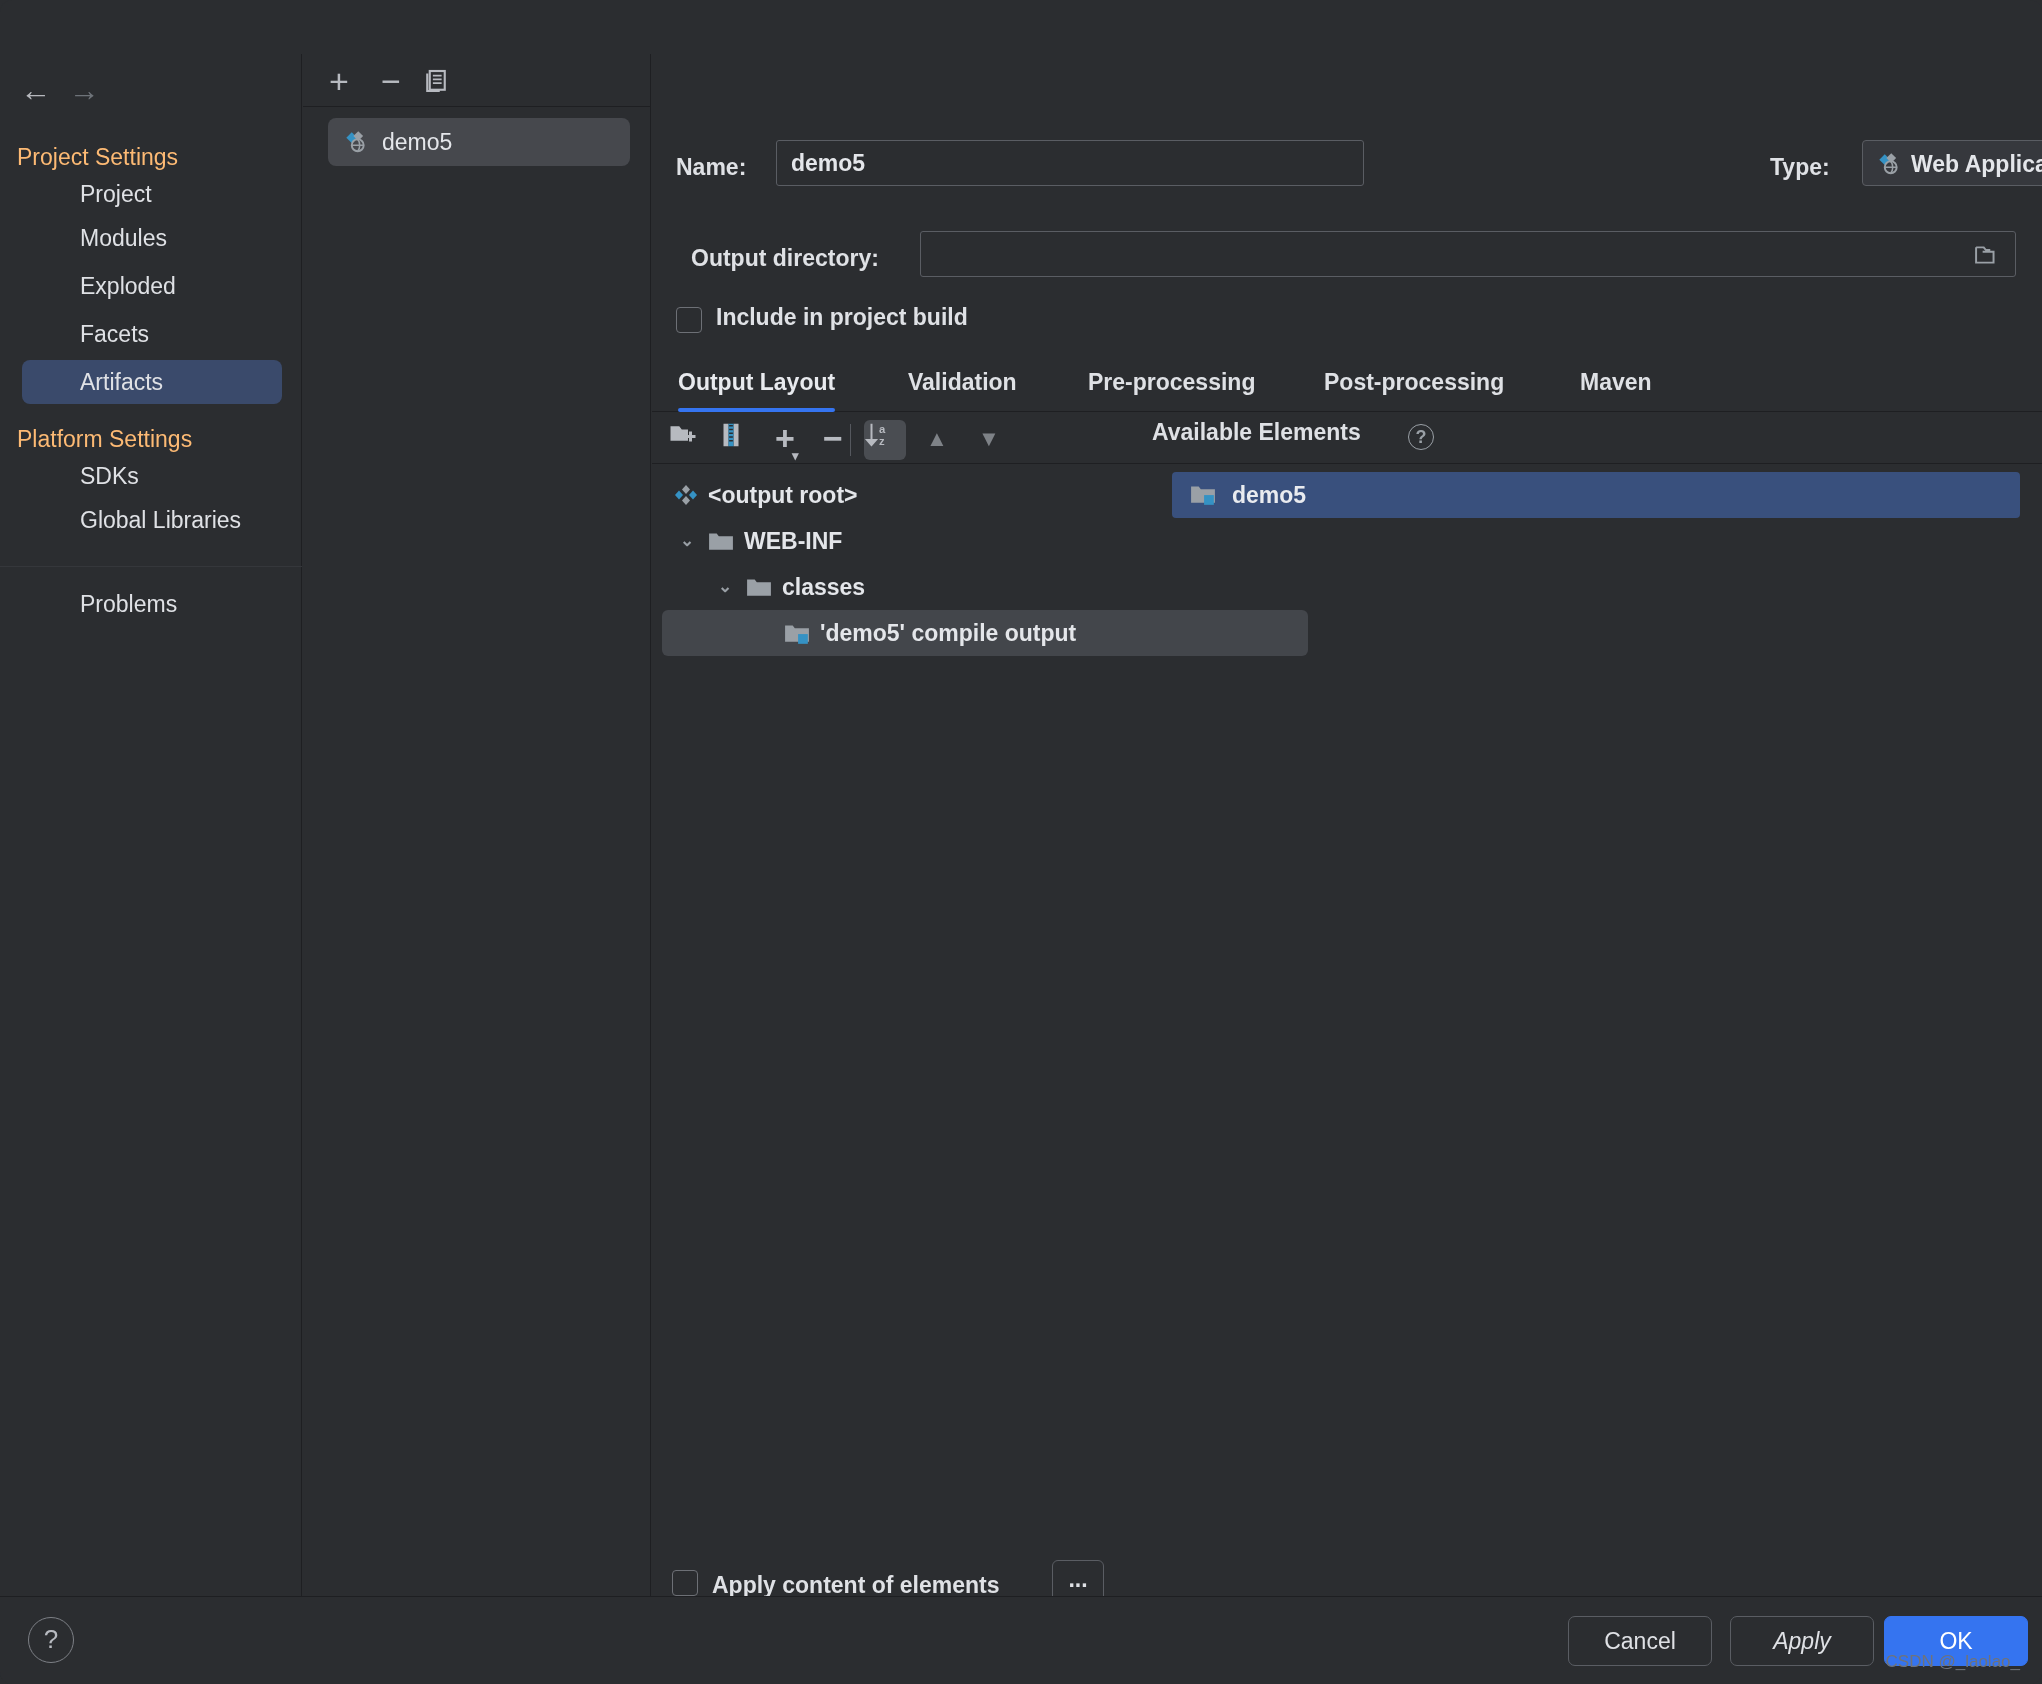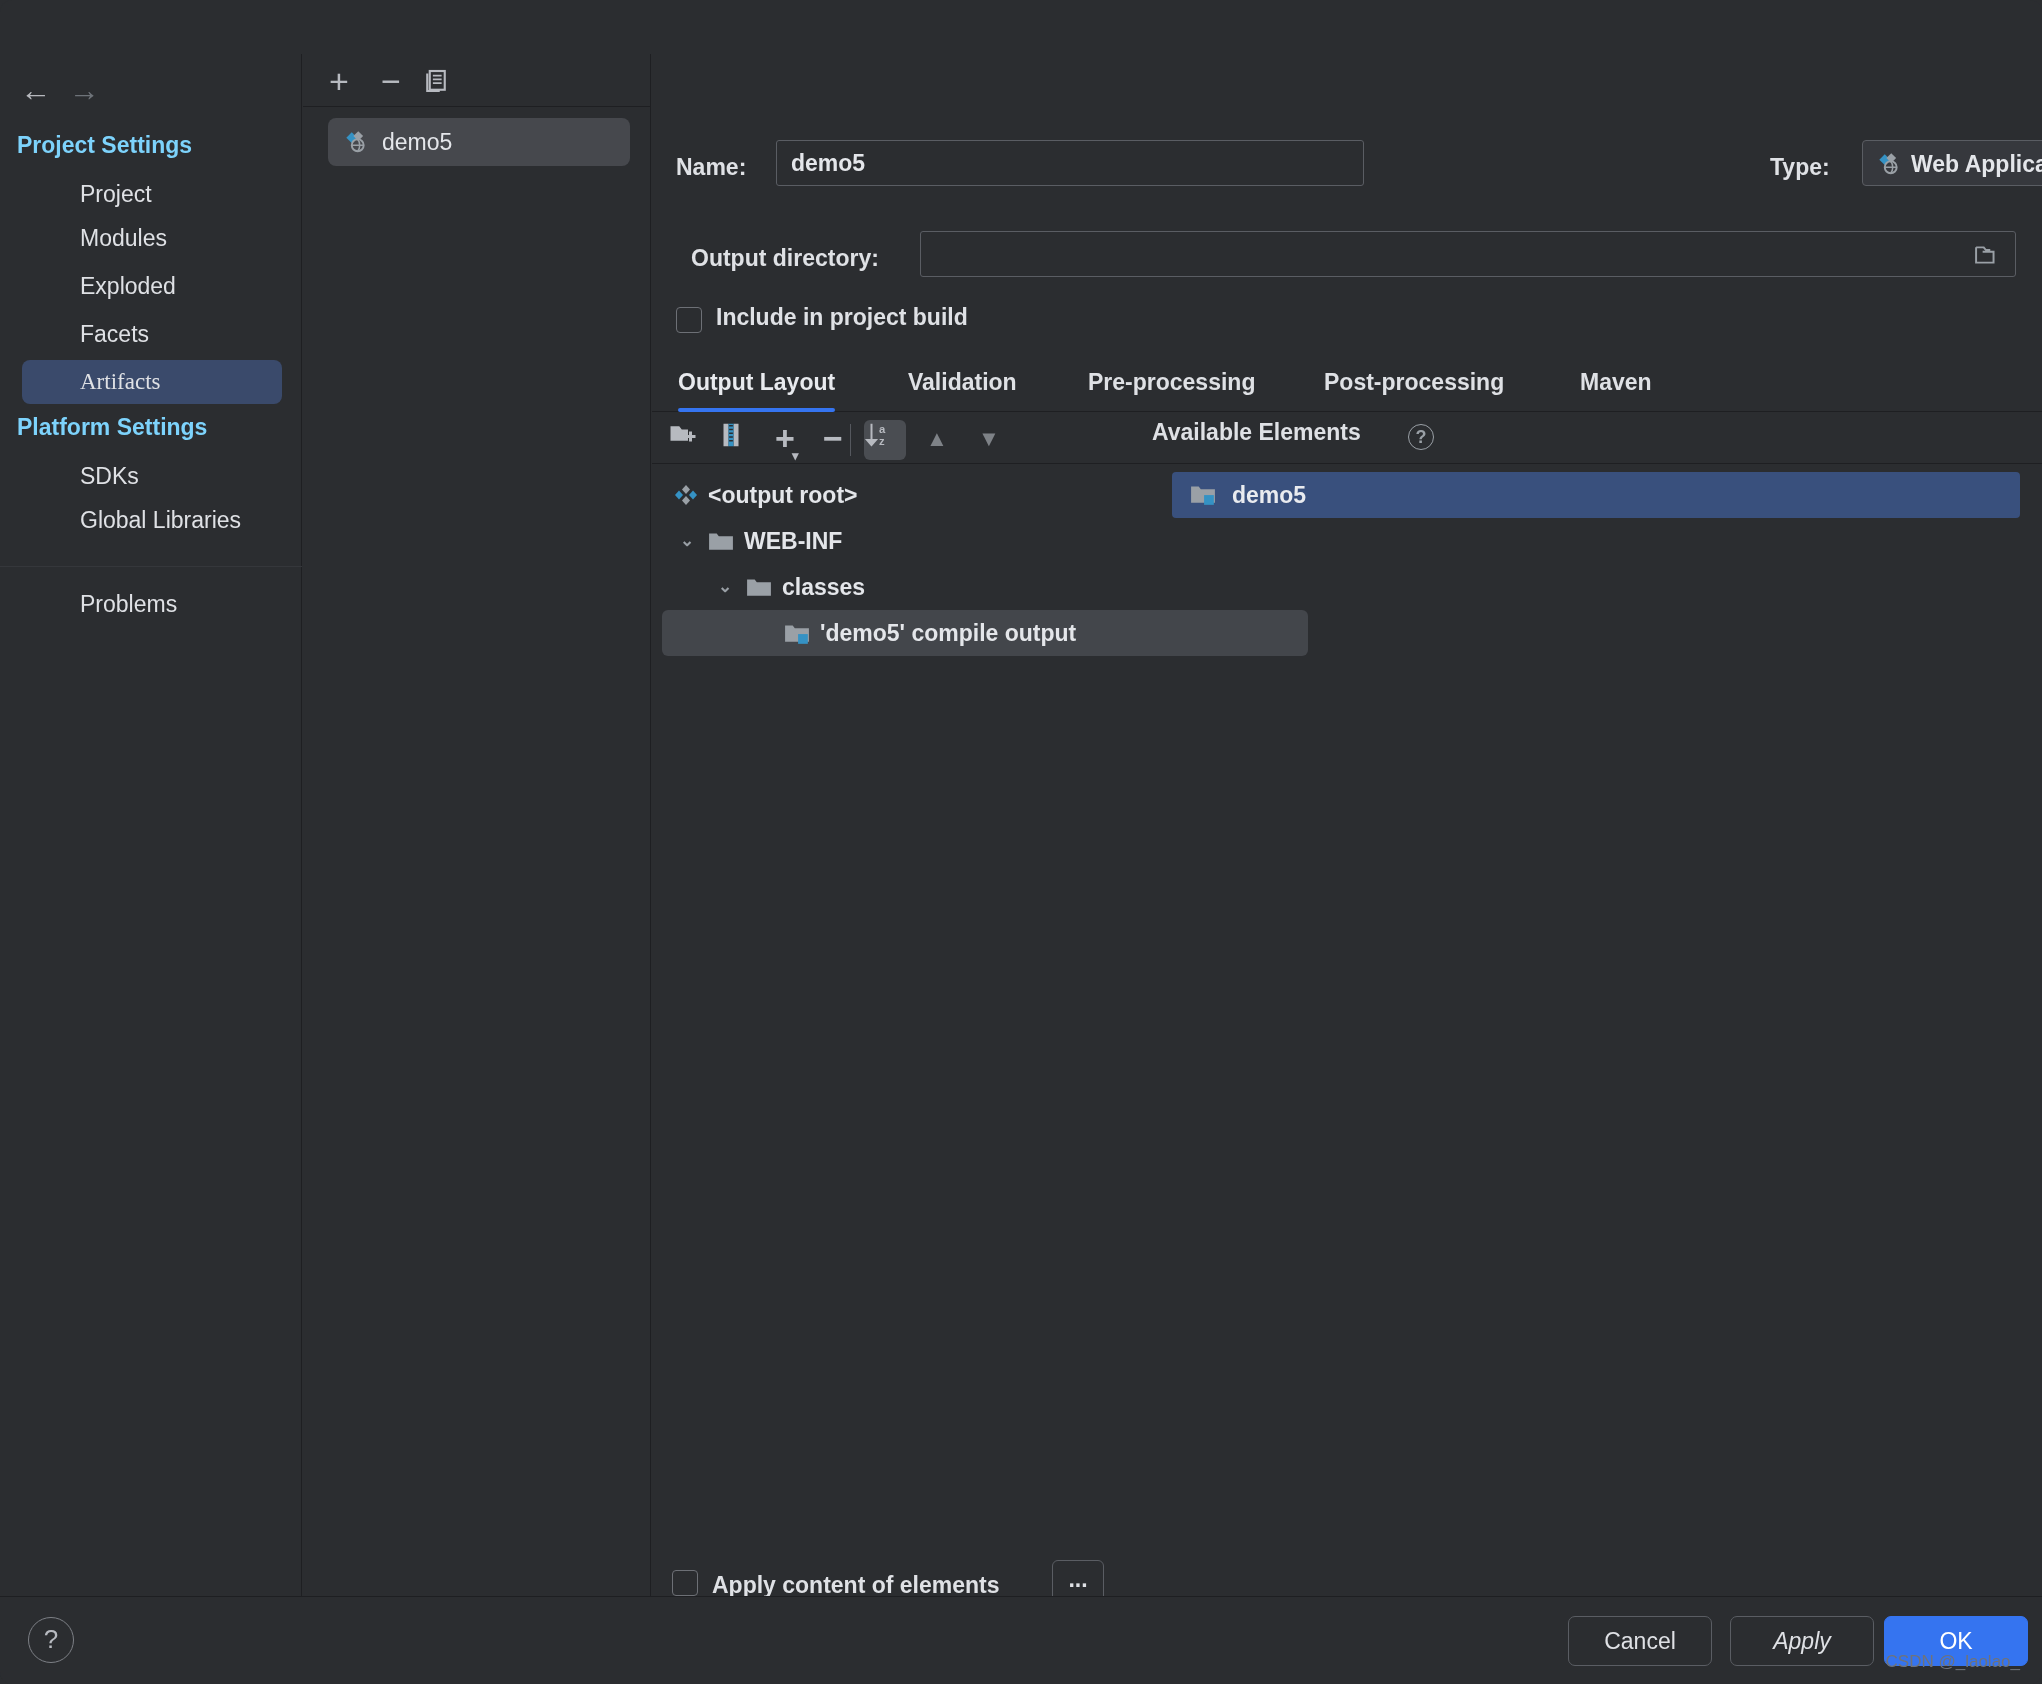--- a/index.html
+++ b/index.html
@@ -47,30 +47,31 @@
   .nav-arrow {
     display: inline-block; width: 44px; height: 34px;
     text-align: center; line-height: 34px;
     font-size: 31px; color: #868a91; cursor: default;
   }
   #nav-back { color: #b6b8bd; }
   #nav-fwd  { color: #6e7379; }
 
   .nav-group-title {
     position: absolute; left: 17px;
-    font-size: 23px; font-weight: bold; color: #7dd3fc;
+    font-size: 23px; font-weight: normal; color: #fdba74;
     white-space: nowrap;
+    margin-top: 12px;
   }
   .nav-item {
     position: absolute; left: 22px; width: 260px; height: 44px;
     font-size: 23px; color: #dfe1e5;
     padding-left: 58px; line-height: 44px;
     border-radius: 8px; white-space: nowrap;
   }
-  .nav-item.selected { background: #3a4a6b; font-family: Liberation Serif, serif; }
+  .nav-item.selected { background: #3a4a6b; }
   #nav-sep {
     position: absolute; left: 0; width: 302px; height: 1px;
     background: #35373b;
   }
 
   #sb-scroll-track {
     position: absolute; left: 0; bottom: 22px; width: 292px; height: 18px;
   }
   #sb-scroll-thumb {
     position: absolute; left: 4px; top: 3px; width: 282px; height: 13px;

